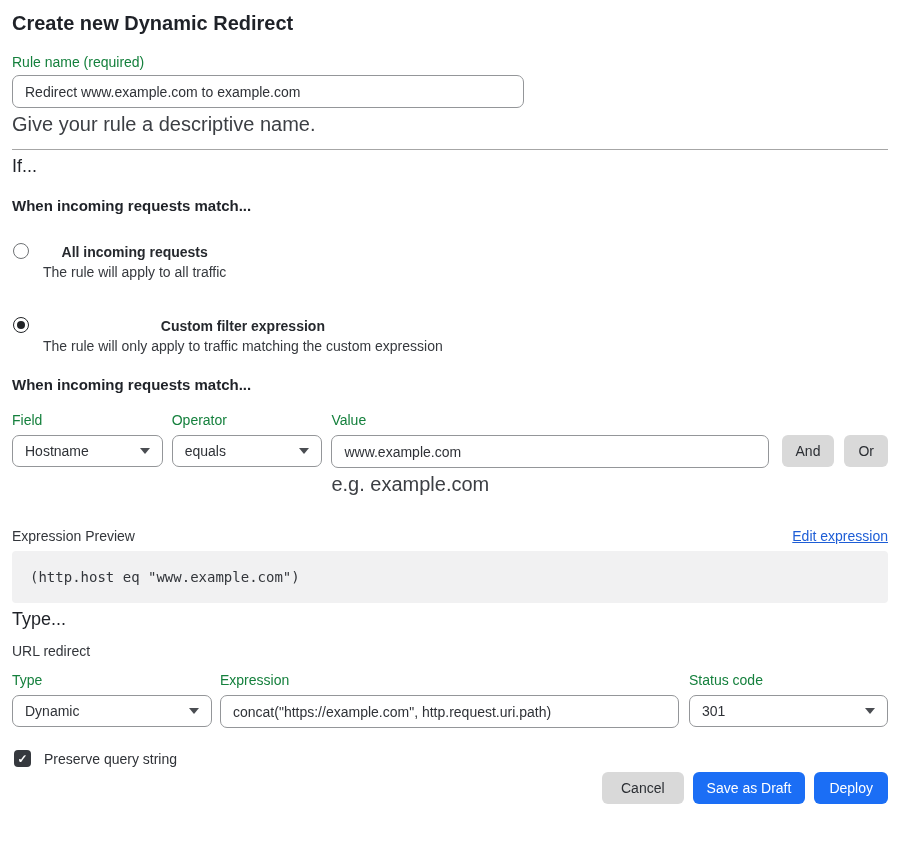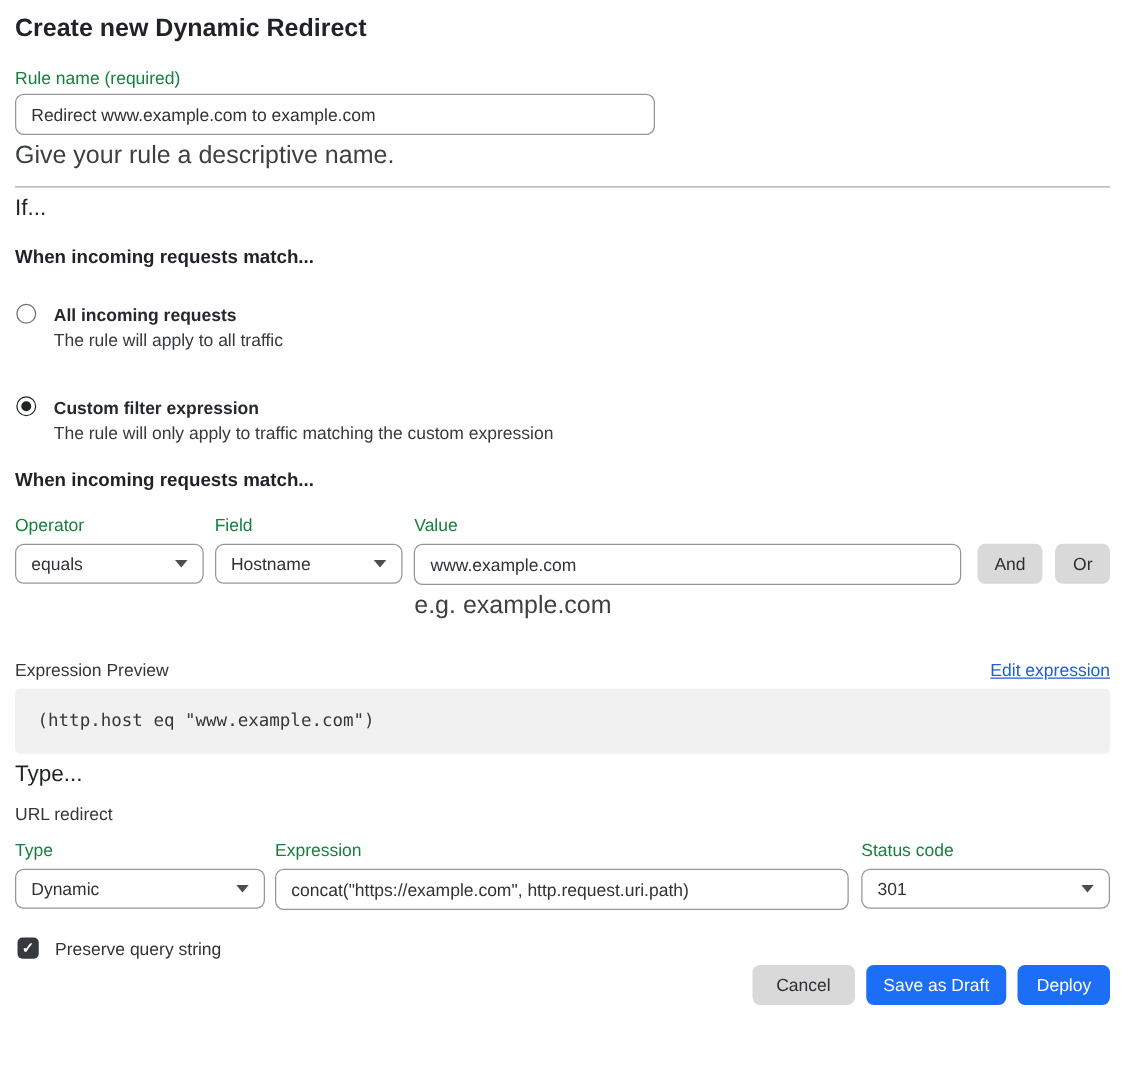--- a/index.html
+++ b/index.html
@@ -84,21 +84,21 @@
   .radio.selected { border-color: #212427; }
   .radio.selected::after {
     content: "";
     position: absolute;
     left: 50%; top: 50%;
     width: 8px; height: 8px;
     margin: -4px 0 0 -4px;
     border-radius: 50%;
     background: #212427;
   }
-  .radio-texts { margin-left: 14px; }
+  .radio-texts { margin-left: 14px; text-align: center; }
   .radio-label {
     font-size: 14px;
     line-height: 20px;
     font-weight: 700;
     color: #26292e;
   }
   .radio-desc {
     font-size: 14px;
     line-height: 21px;
     color: #36393e;
@@ -252,31 +252,31 @@
     <span class="radio selected"></span>
     <span class="radio-texts">
       <div class="radio-label">Custom filter expression</div>
       <div class="radio-desc">The rule will only apply to traffic matching the custom expression</div>
     </span>
   </div>
 
   <h3 class="sub-heading">When incoming requests match...</h3>
 
   <div class="condition-row">
+    <div class="ctl-col col-field">
+      <label class="field-label">Field</label>
+      <div class="select">
+        <span>Hostname</span>
+        <span class="caret"></span>
+      </div>
+    </div>
     <div class="ctl-col col-operator">
       <label class="field-label">Operator</label>
       <div class="select">
         <span>equals</span>
-        <span class="caret"></span>
-      </div>
-    </div>
-    <div class="ctl-col col-field">
-      <label class="field-label">Field</label>
-      <div class="select">
-        <span>Hostname</span>
         <span class="caret"></span>
       </div>
     </div>
     <div class="ctl-col col-value">
       <label class="field-label">Value</label>
       <input class="text-input" type="text" value="www.example.com" style="">
       <div class="help-text">e.g. example.com</div>
     </div>
     <div class="ctl-col">
       <div class="andor-spacer"></div>

